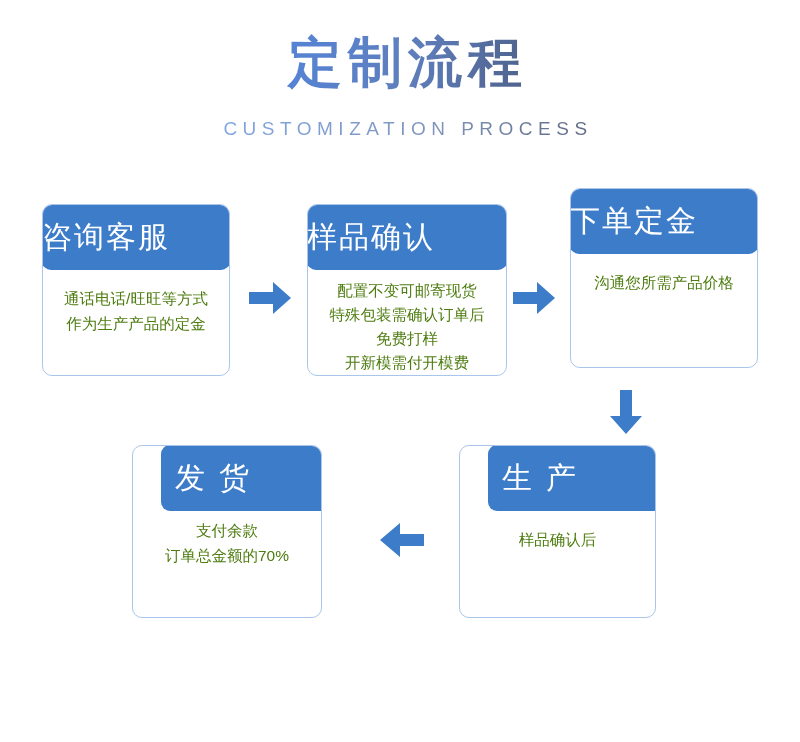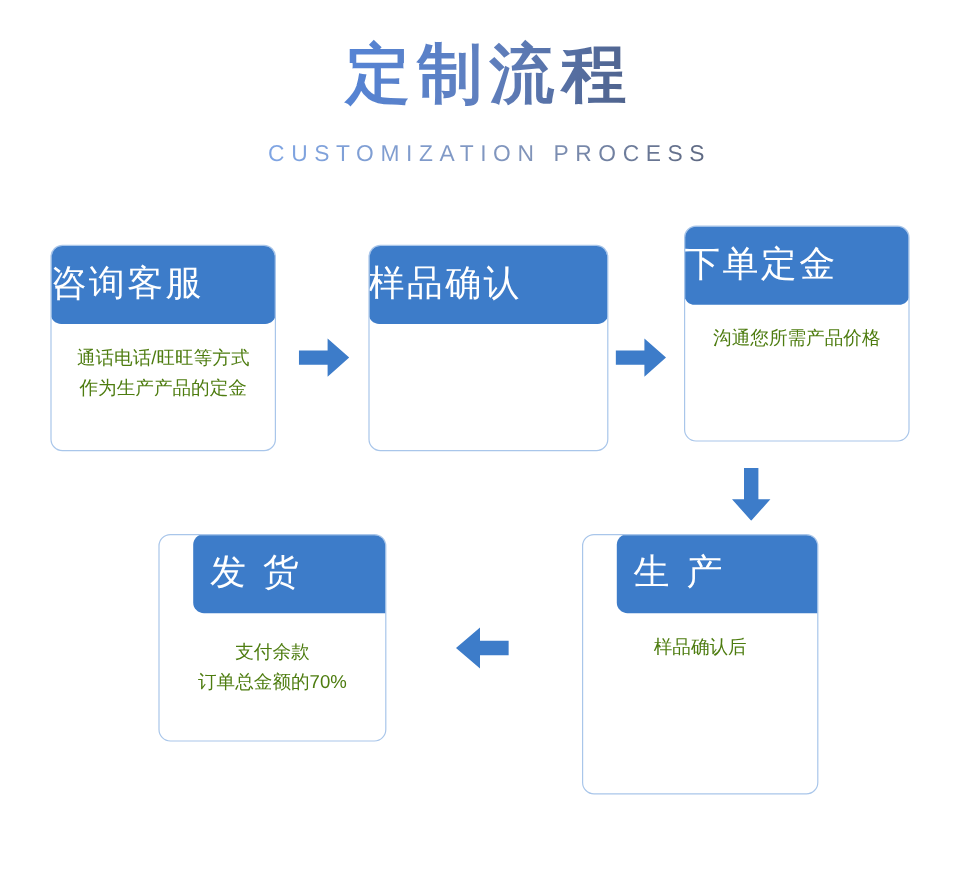--- a/index.html
+++ b/index.html
@@ -114,20 +114,26 @@
 </div>
 
 <div class="arrow" style="left:249px; top:281px;">
   <svg width="42" height="34" viewBox="0 0 42 34" aria-hidden="true">
     <polygon points="0,11 24,11 24,1 42,17 24,33 24,23 0,23" fill="#3d7cc9"></polygon>
   </svg>
 </div>
 
 <div class="flow-box" style="left:307px; top:204px; width:200px; height:172px;">
   <div class="box-header">样品确认</div>
+  <div class="box-body" style="padding-top:9px; line-height:24px;">
+    <span class="line">配置不变可邮寄现货</span>
+    <span class="line">特殊包装需确认订单后</span>
+    <span class="line">免费打样</span>
+    <span class="line">开新模需付开模费</span>
+  </div>
 </div>
 
 <div class="arrow" style="left:513px; top:281px;">
   <svg width="42" height="34" viewBox="0 0 42 34" aria-hidden="true">
     <polygon points="0,11 24,11 24,1 42,17 24,33 24,23 0,23" fill="#3d7cc9"></polygon>
   </svg>
 </div>
 
 <div class="flow-box" style="left:570px; top:188px; width:188px; height:180px;">
   <div class="box-header">下单定金</div>
@@ -137,30 +143,30 @@
 </div>
 
 <div class="arrow" style="left:609px; top:390px;">
   <svg width="34" height="44" viewBox="0 0 34 44" aria-hidden="true">
     <polygon points="11,0 23,0 23,26 33,26 17,44 1,26 11,26" fill="#3d7cc9"></polygon>
   </svg>
 </div>
 
 <div class="flow-box" style="left:132px; top:445px; width:190px; height:173px;">
   <div class="box-header spaced">发货</div>
-  <div class="box-body" style="padding-top:20px;">
+  <div class="box-body" style="padding-top:7px;">
     <span class="line">支付余款</span>
     <span class="line">订单总金额的70%</span>
   </div>
 </div>
 
 <div class="arrow" style="left:380px; top:522px;">
   <svg width="44" height="36" viewBox="0 0 44 36" aria-hidden="true">
     <polygon points="44,12 20,12 20,1 0,18 20,35 20,24 44,24" fill="#3d7cc9"></polygon>
   </svg>
 </div>
 
-<div class="flow-box" style="left:485px; top:445px; width:197px; height:217px;">
+<div class="flow-box" style="left:459px; top:445px; width:197px; height:173px;">
   <div class="box-header spaced">生产</div>
   <div class="box-body" style="">
     <span class="line">样品确认后</span>
   </div>
 </div>
 
 </body></html>

